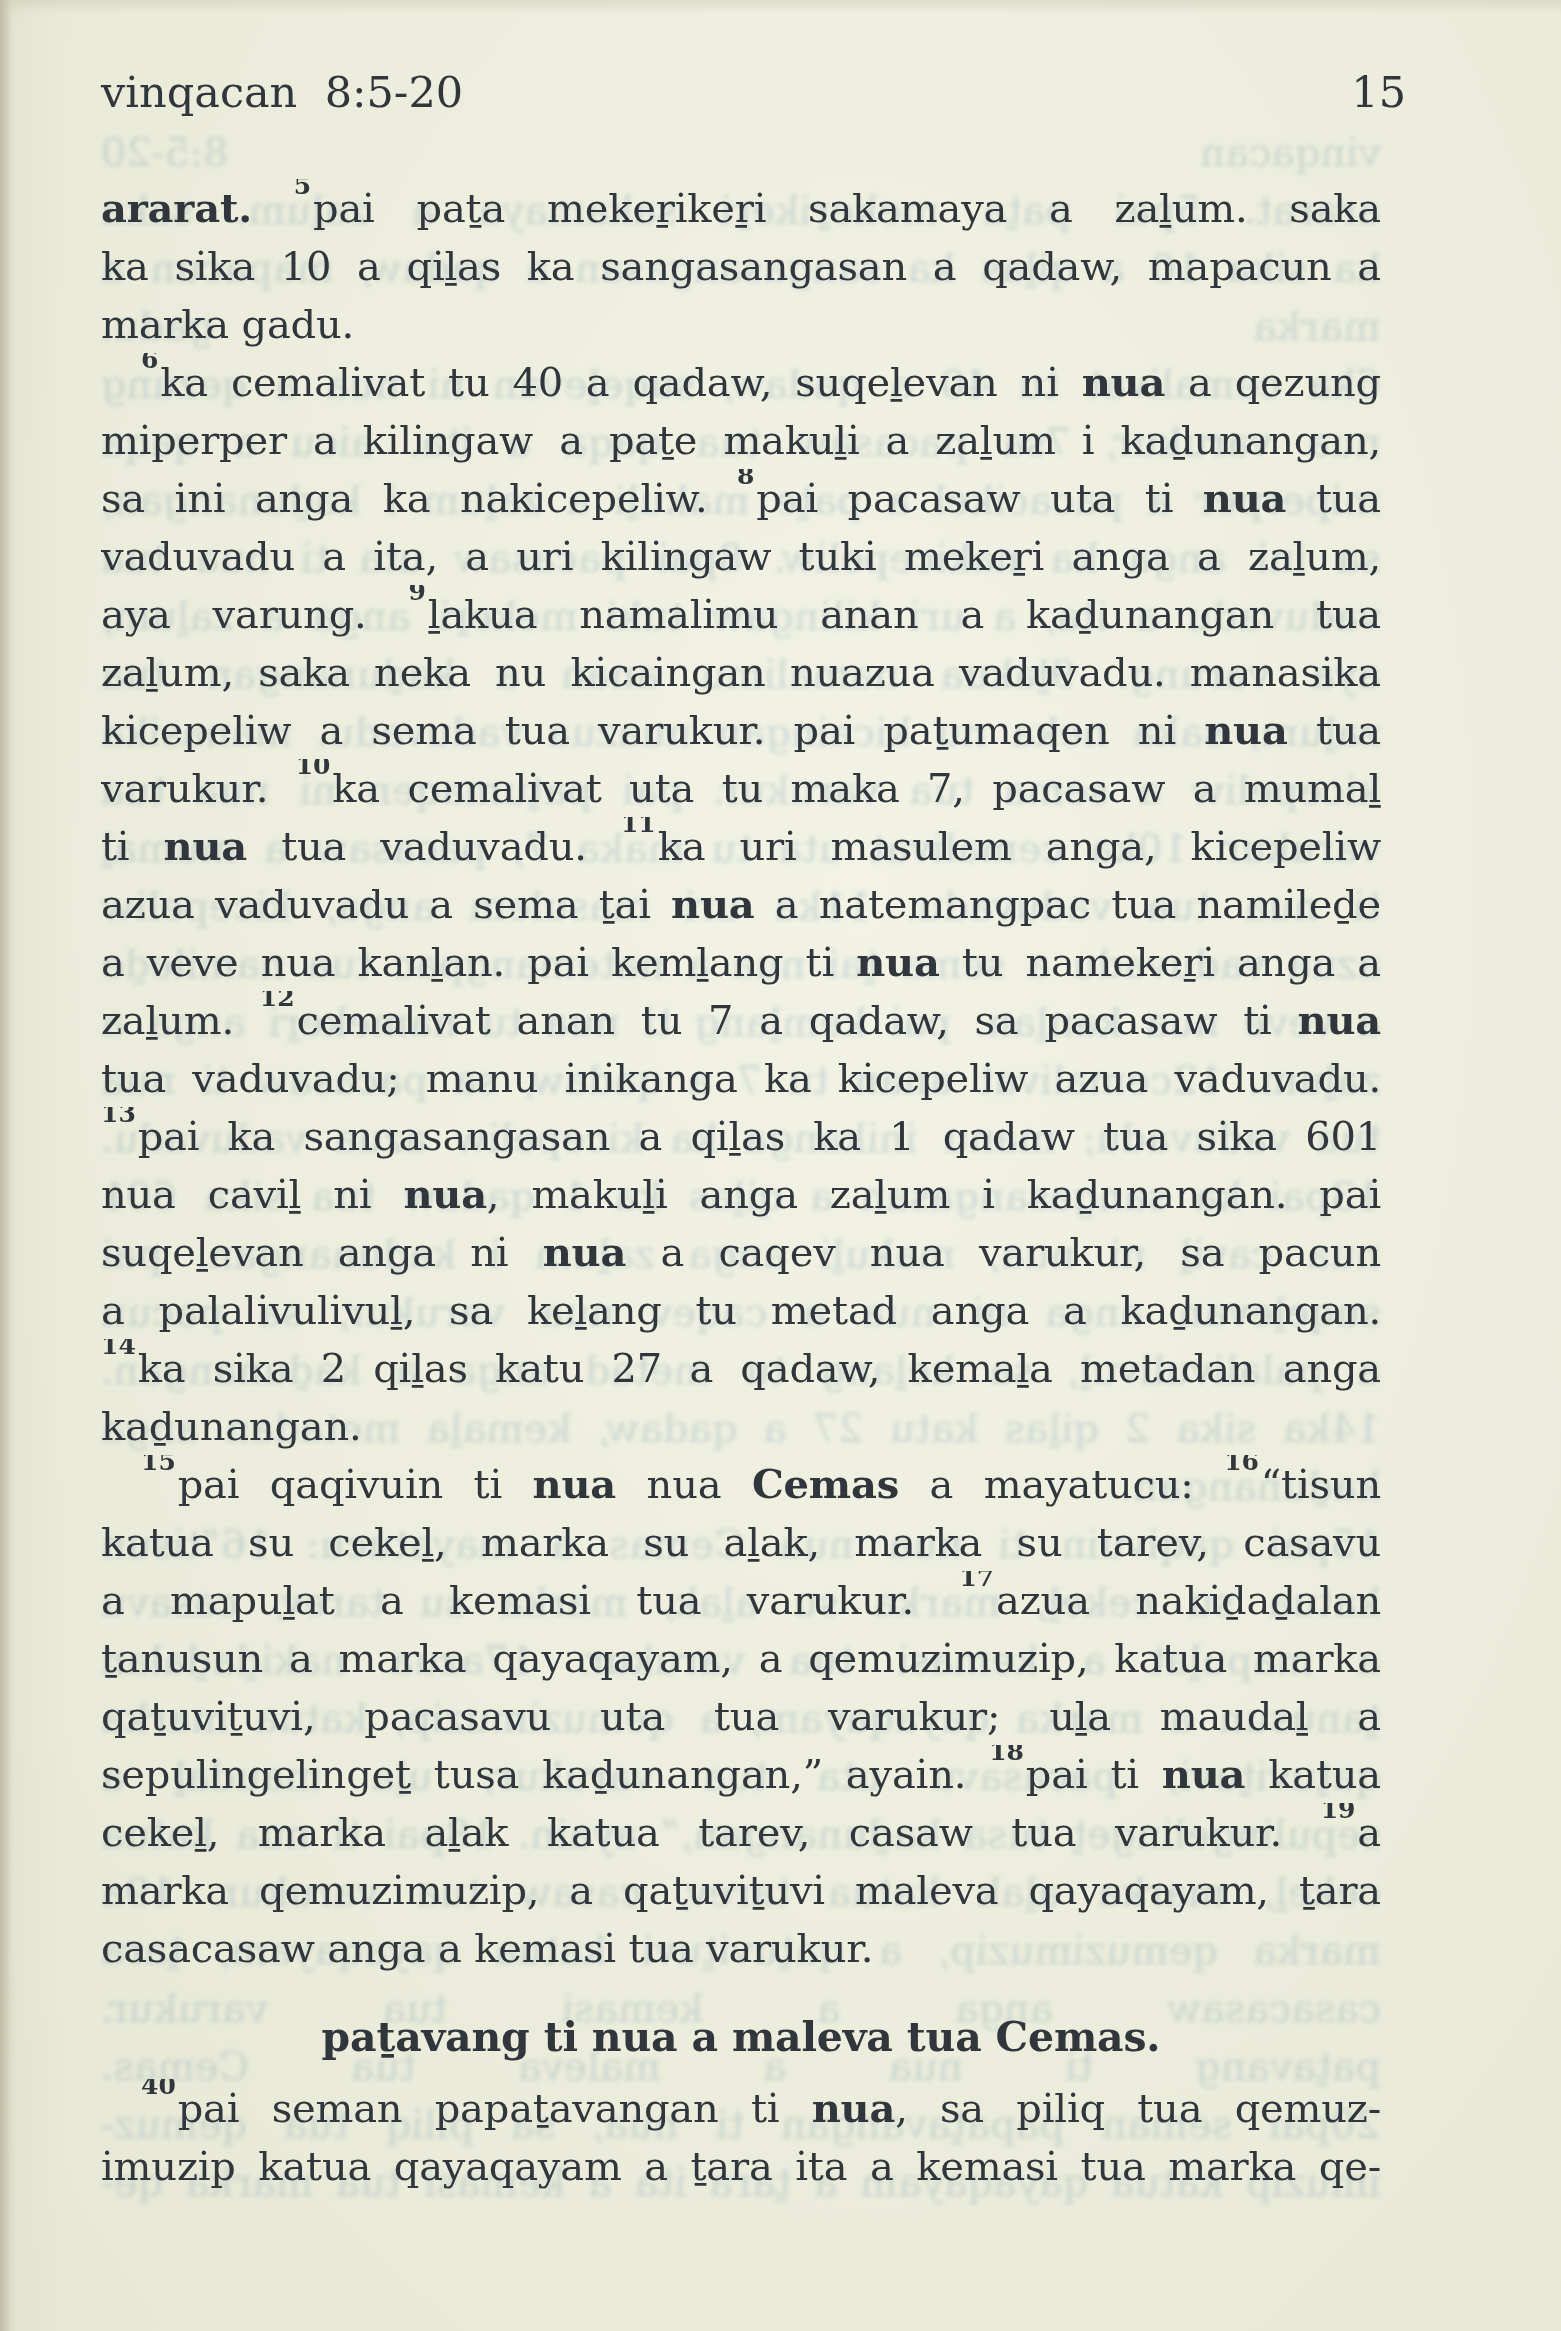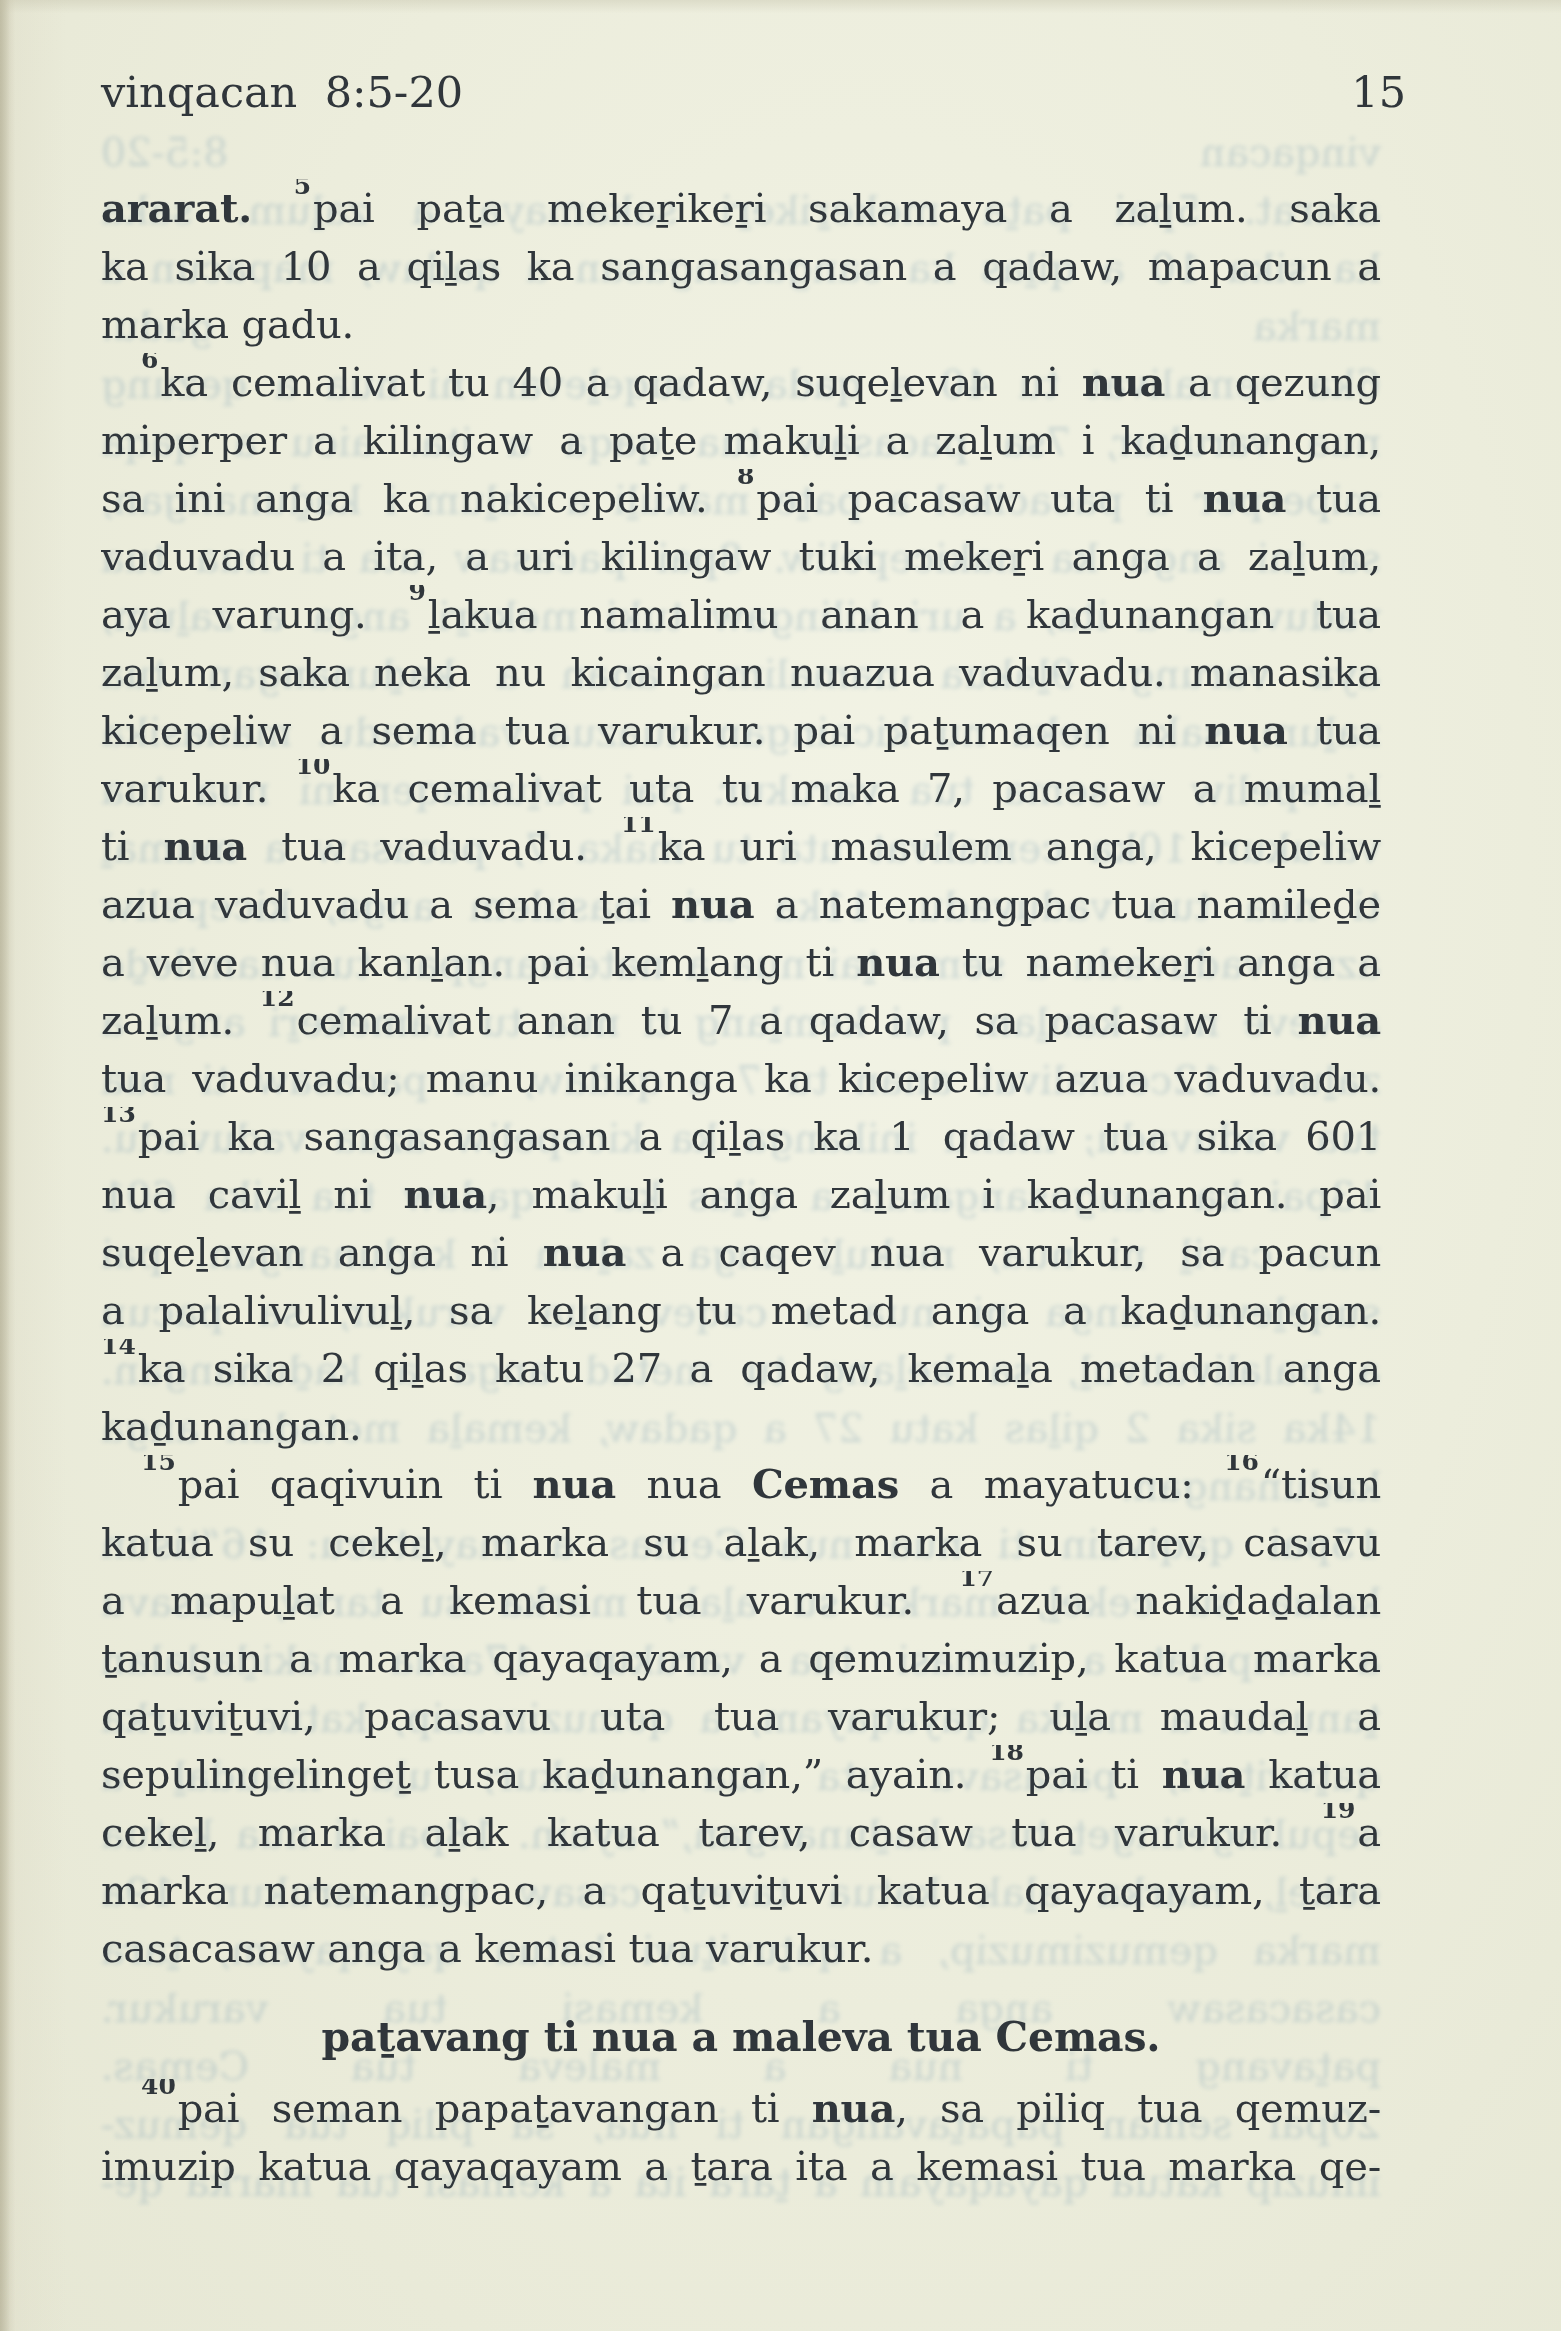--- a/index.html
+++ b/index.html
@@ -155,21 +155,21 @@
         <div class="line flush">kaḏunangan.</div>
       </div>
       <div class="paragraph indent-first">
         <div class="line"><sup class="verse">15</sup>pai qaqivuin ti <b>nua</b> nua <b>Cemas</b> a mayatucu: <sup class="verse">16</sup>“tisun</div>
         <div class="line">katua su cekeḻ, marka su aḻak, marka su tarev, casavu</div>
         <div class="line">a mapuḻat a kemasi tua varukur. <sup class="verse">17</sup>azua nakiḏaḏalan</div>
         <div class="line">ṯanusun a marka qayaqayam, a qemuzimuzip, katua marka</div>
         <div class="line">qaṯuviṯuvi, pacasavu uta tua varukur; uḻa maudaḻ a</div>
         <div class="line">sepulingelingeṯ tusa kaḏunangan,” ayain. <sup class="verse">18</sup>pai ti <b>nua</b> katua</div>
         <div class="line">cekeḻ, marka aḻak katua tarev, casaw tua varukur. <sup class="verse">19</sup>a</div>
-        <div class="line">marka natemangpac, a qaṯuviṯuvi katua qayaqayam, ṯara</div>
+        <div class="line">marka qemuzimuzip, a qaṯuviṯuvi maleva qayaqayam, ṯara</div>
         <div class="line flush">casacasaw anga a kemasi tua varukur.</div>
       </div>
       <div class="heading">paṯavang ti nua a maleva tua Cemas.</div>
       <div class="paragraph indent-first">
         <div class="line"><sup class="verse">40</sup>pai seman papaṯavangan ti <b>nua</b>, sa piliq tua qemuz-</div>
         <div class="line">imuzip katua qayaqayam a ṯara ita a kemasi tua marka qe-</div>
       </div>
     </div>
 </div>
 

